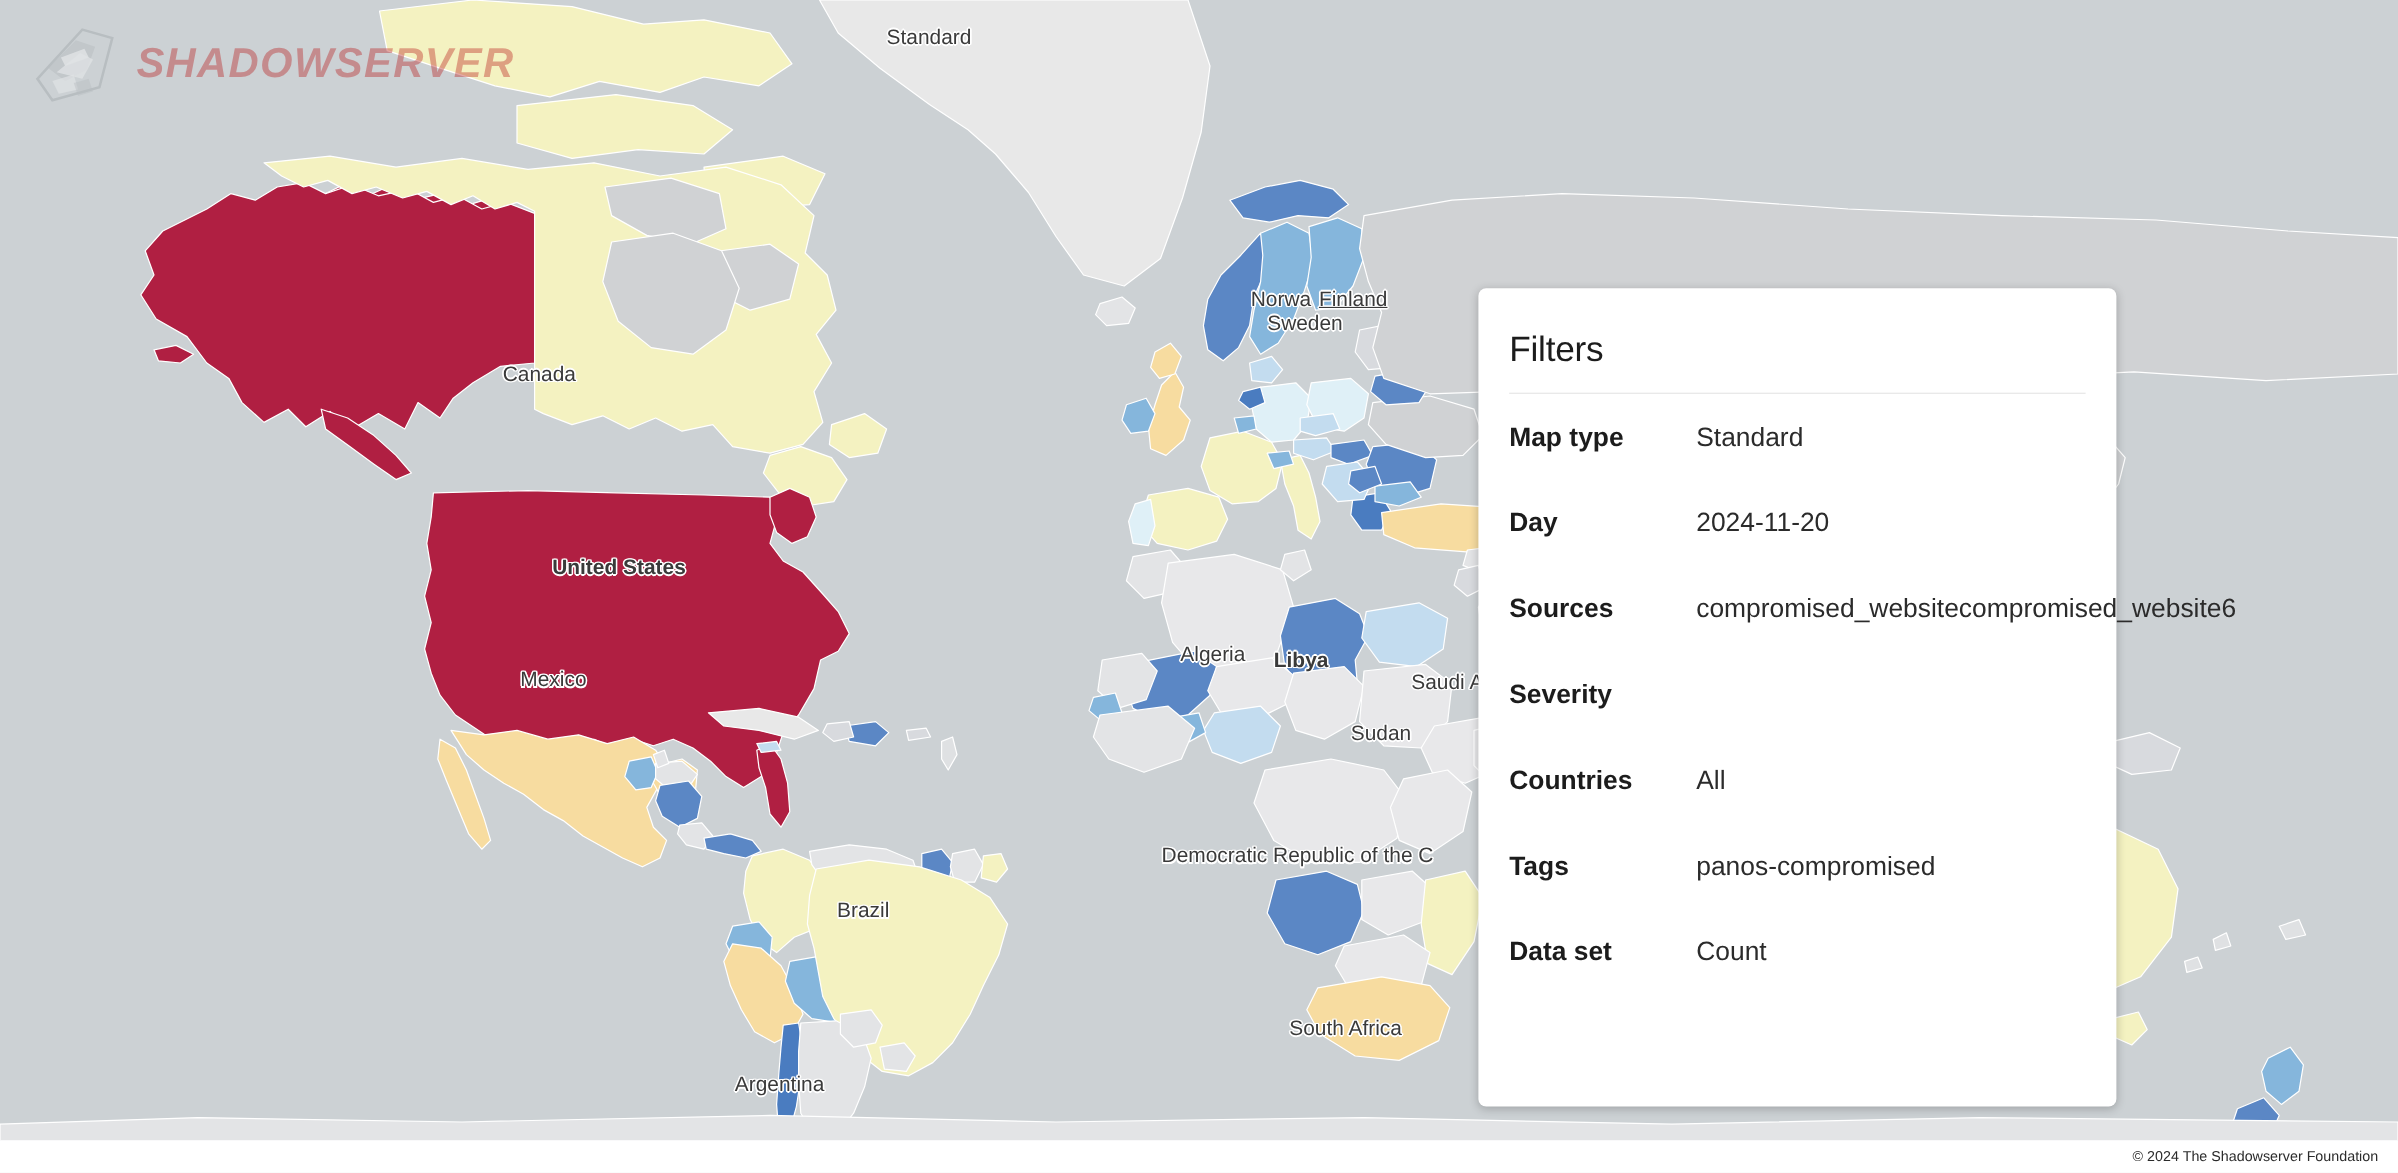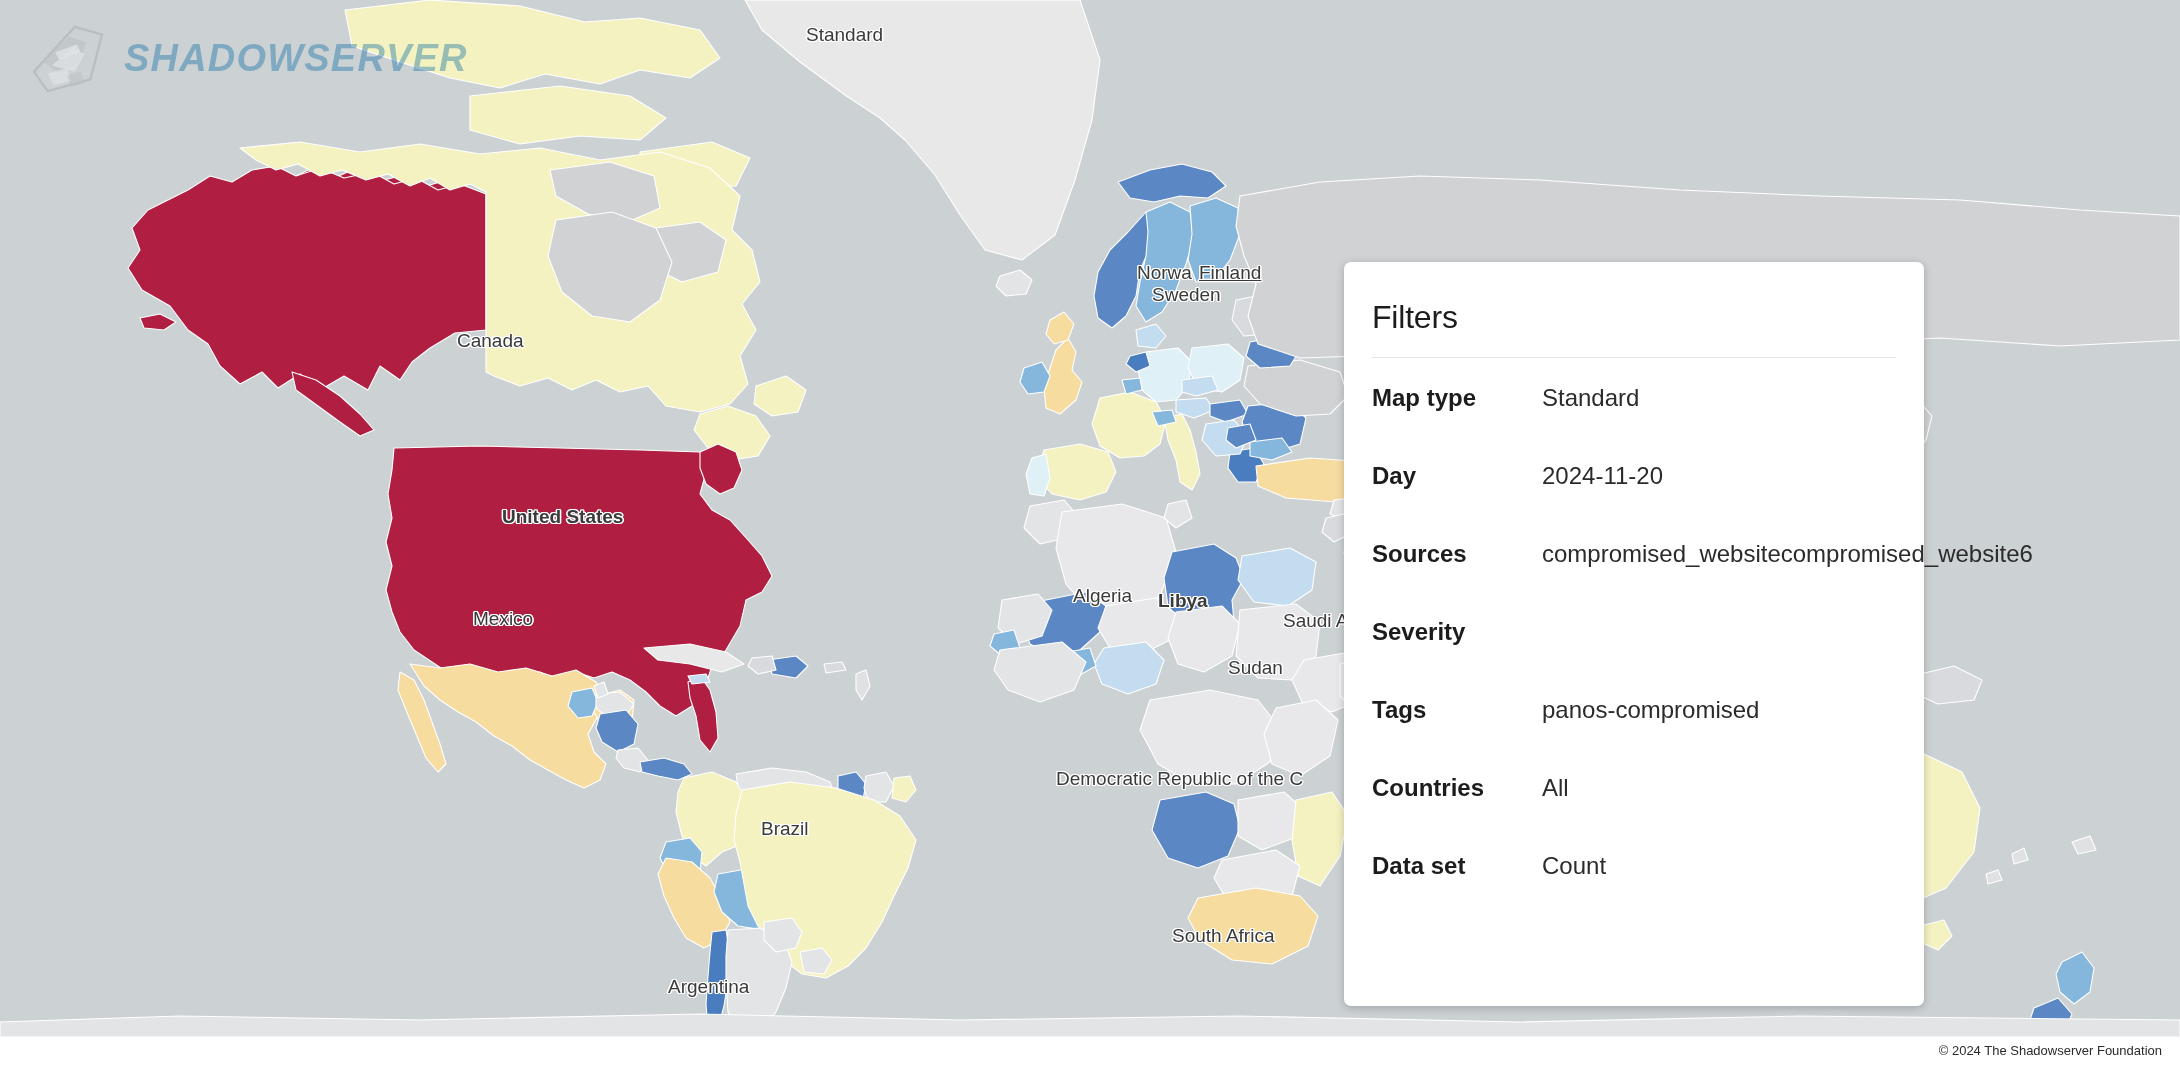--- a/index.html
+++ b/index.html
@@ -66,21 +66,21 @@
     opacity: 0.38;
     pointer-events: none;
   }
   #logo .logo-mark { width: 78px; height: 70px; flex: 0 0 auto; }
   #logo .logo-text {
     font-family: "Liberation Sans", "DejaVu Sans", sans-serif;
     font-weight: 700;
     font-style: italic;
     font-size: 38px;
     letter-spacing: 1.2px;
-    color: #0369a1;
+    color: #b91c1c;
     line-height: 1;
     white-space: nowrap;
   }
 
   
   #filters-panel {
     position: absolute;
     left: 1344px; top: 262px;
     width: 580px;
     height: 744px;
@@ -403,27 +403,27 @@
           <span class="filter-label">Sources</span>
           <span class="filter-value overflow">compromised_websitecompromised_website6</span>
         </div>
 
         <div class="filter-row">
           <span class="filter-label">Severity</span>
           <span class="filter-value"></span>
         </div>
 
         <div class="filter-row">
+          <span class="filter-label">Countries</span>
+          <span class="filter-value">All</span>
+        </div>
+
+        <div class="filter-row">
           <span class="filter-label">Tags</span>
           <span class="filter-value">panos-compromised</span>
-        </div>
-
-        <div class="filter-row">
-          <span class="filter-label">Countries</span>
-          <span class="filter-value">All</span>
         </div>
 
         <div class="filter-row">
           <span class="filter-label">Data set</span>
           <span class="filter-value">Count</span>
         </div>
 
 
       </div>
     </div>

